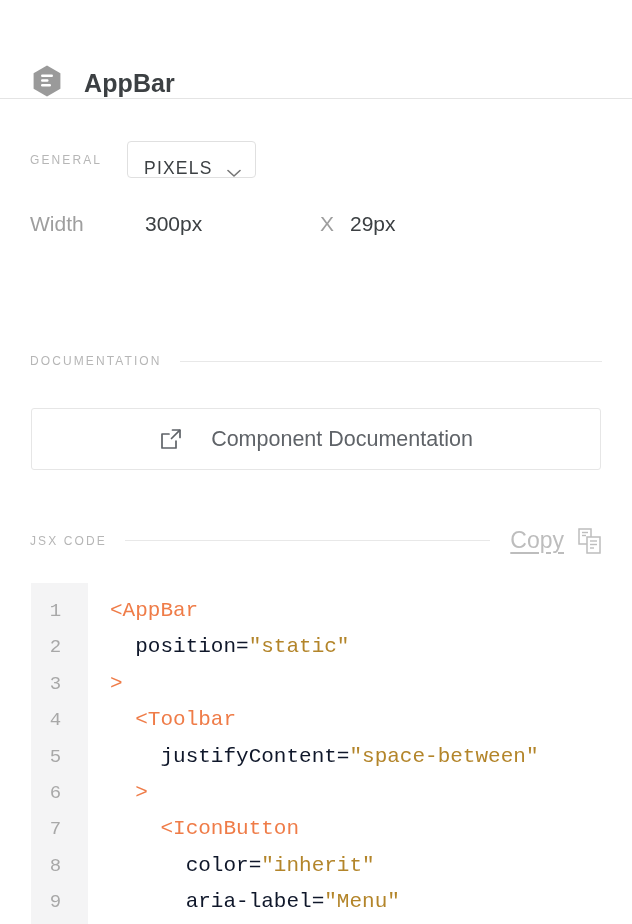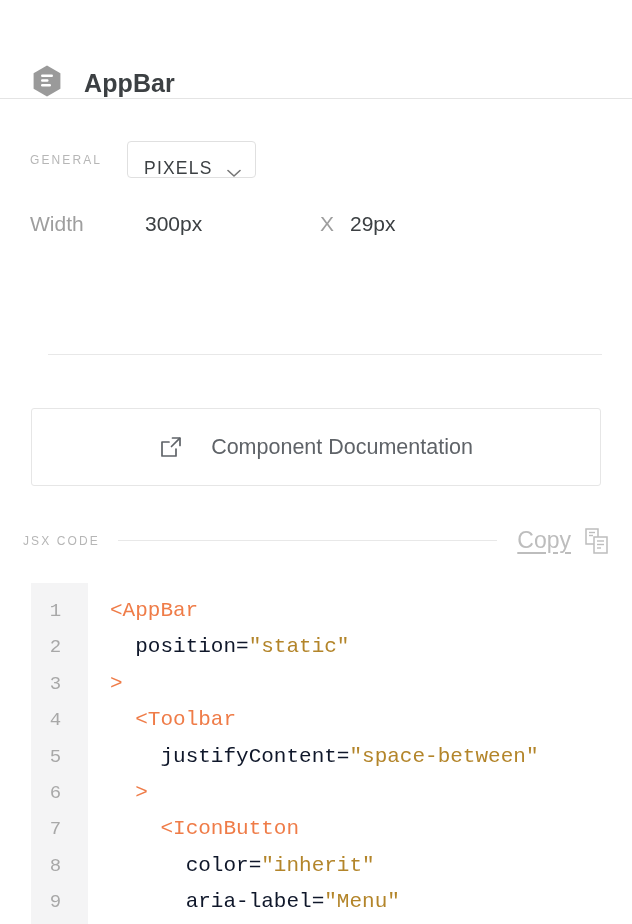--- a/index.html
+++ b/index.html
@@ -126,21 +126,21 @@
   .doc-section-head {
     position: absolute;
     top: 354px; left: 0;
     width: 632px;
   }
   .doc-button {
     position: absolute;
     top: 408px;
     left: 31px;
     width: 570px;
-    height: 78px;
+    height: 62px;
     border: 1px solid #e6e6e6;
     border-radius: 3px;
     background: #fff;
     display: flex;
     align-items: center;
     justify-content: center;
     gap: 28px;
     cursor: pointer;
   }
   .doc-button-label {
@@ -149,21 +149,21 @@
   }
   .ext-icon { width: 24px; height: 24px; display: block; }
 
   
   .jsx-section-head {
     position: absolute;
     top: 527px; left: 0;
     width: 632px;
     display: flex;
     align-items: center;
-    padding: 0 23px;
+    padding: 0 30px;
   }
   .copy-wrap {
     display: flex;
     align-items: center;
     gap: 14px;
     margin-left: 20px;
     cursor: pointer;
   }
   .copy-label {
     font-size: 23px;
@@ -242,20 +242,21 @@
 <div class="metrics">
   <div class="metric-row">
     <span class="m-label">Width</span>
     <span class="m-value">300px</span>
     <span class="m-label-x">X</span>
     <span class="m-value-x">29px</span>
   </div>
 </div>
 
 <div class="section-head doc-section-head">
+  <span class="section-label">DOCUMENTATION</span>
   <span class="section-rule"></span>
 </div>
 
 <div class="doc-button">
   <span class="ext-icon">
     <svg viewBox="0 0 24 24" width="24" height="24" aria-hidden="true">
       <polyline points="13.5,3 21,3 21,10.5" fill="none" stroke="#5f6368" stroke-width="1.7" stroke-linecap="round" stroke-linejoin="round"></polyline>
       <line x1="12.5" y1="11.5" x2="20.6" y2="3.4" stroke="#5f6368" stroke-width="1.7" stroke-linecap="round"></line>
       <polyline points="17,14 17,21 3,21 3,7 10,7" fill="none" stroke="#5f6368" stroke-width="1.7" stroke-linecap="round" stroke-linejoin="round"></polyline>
     </svg>

